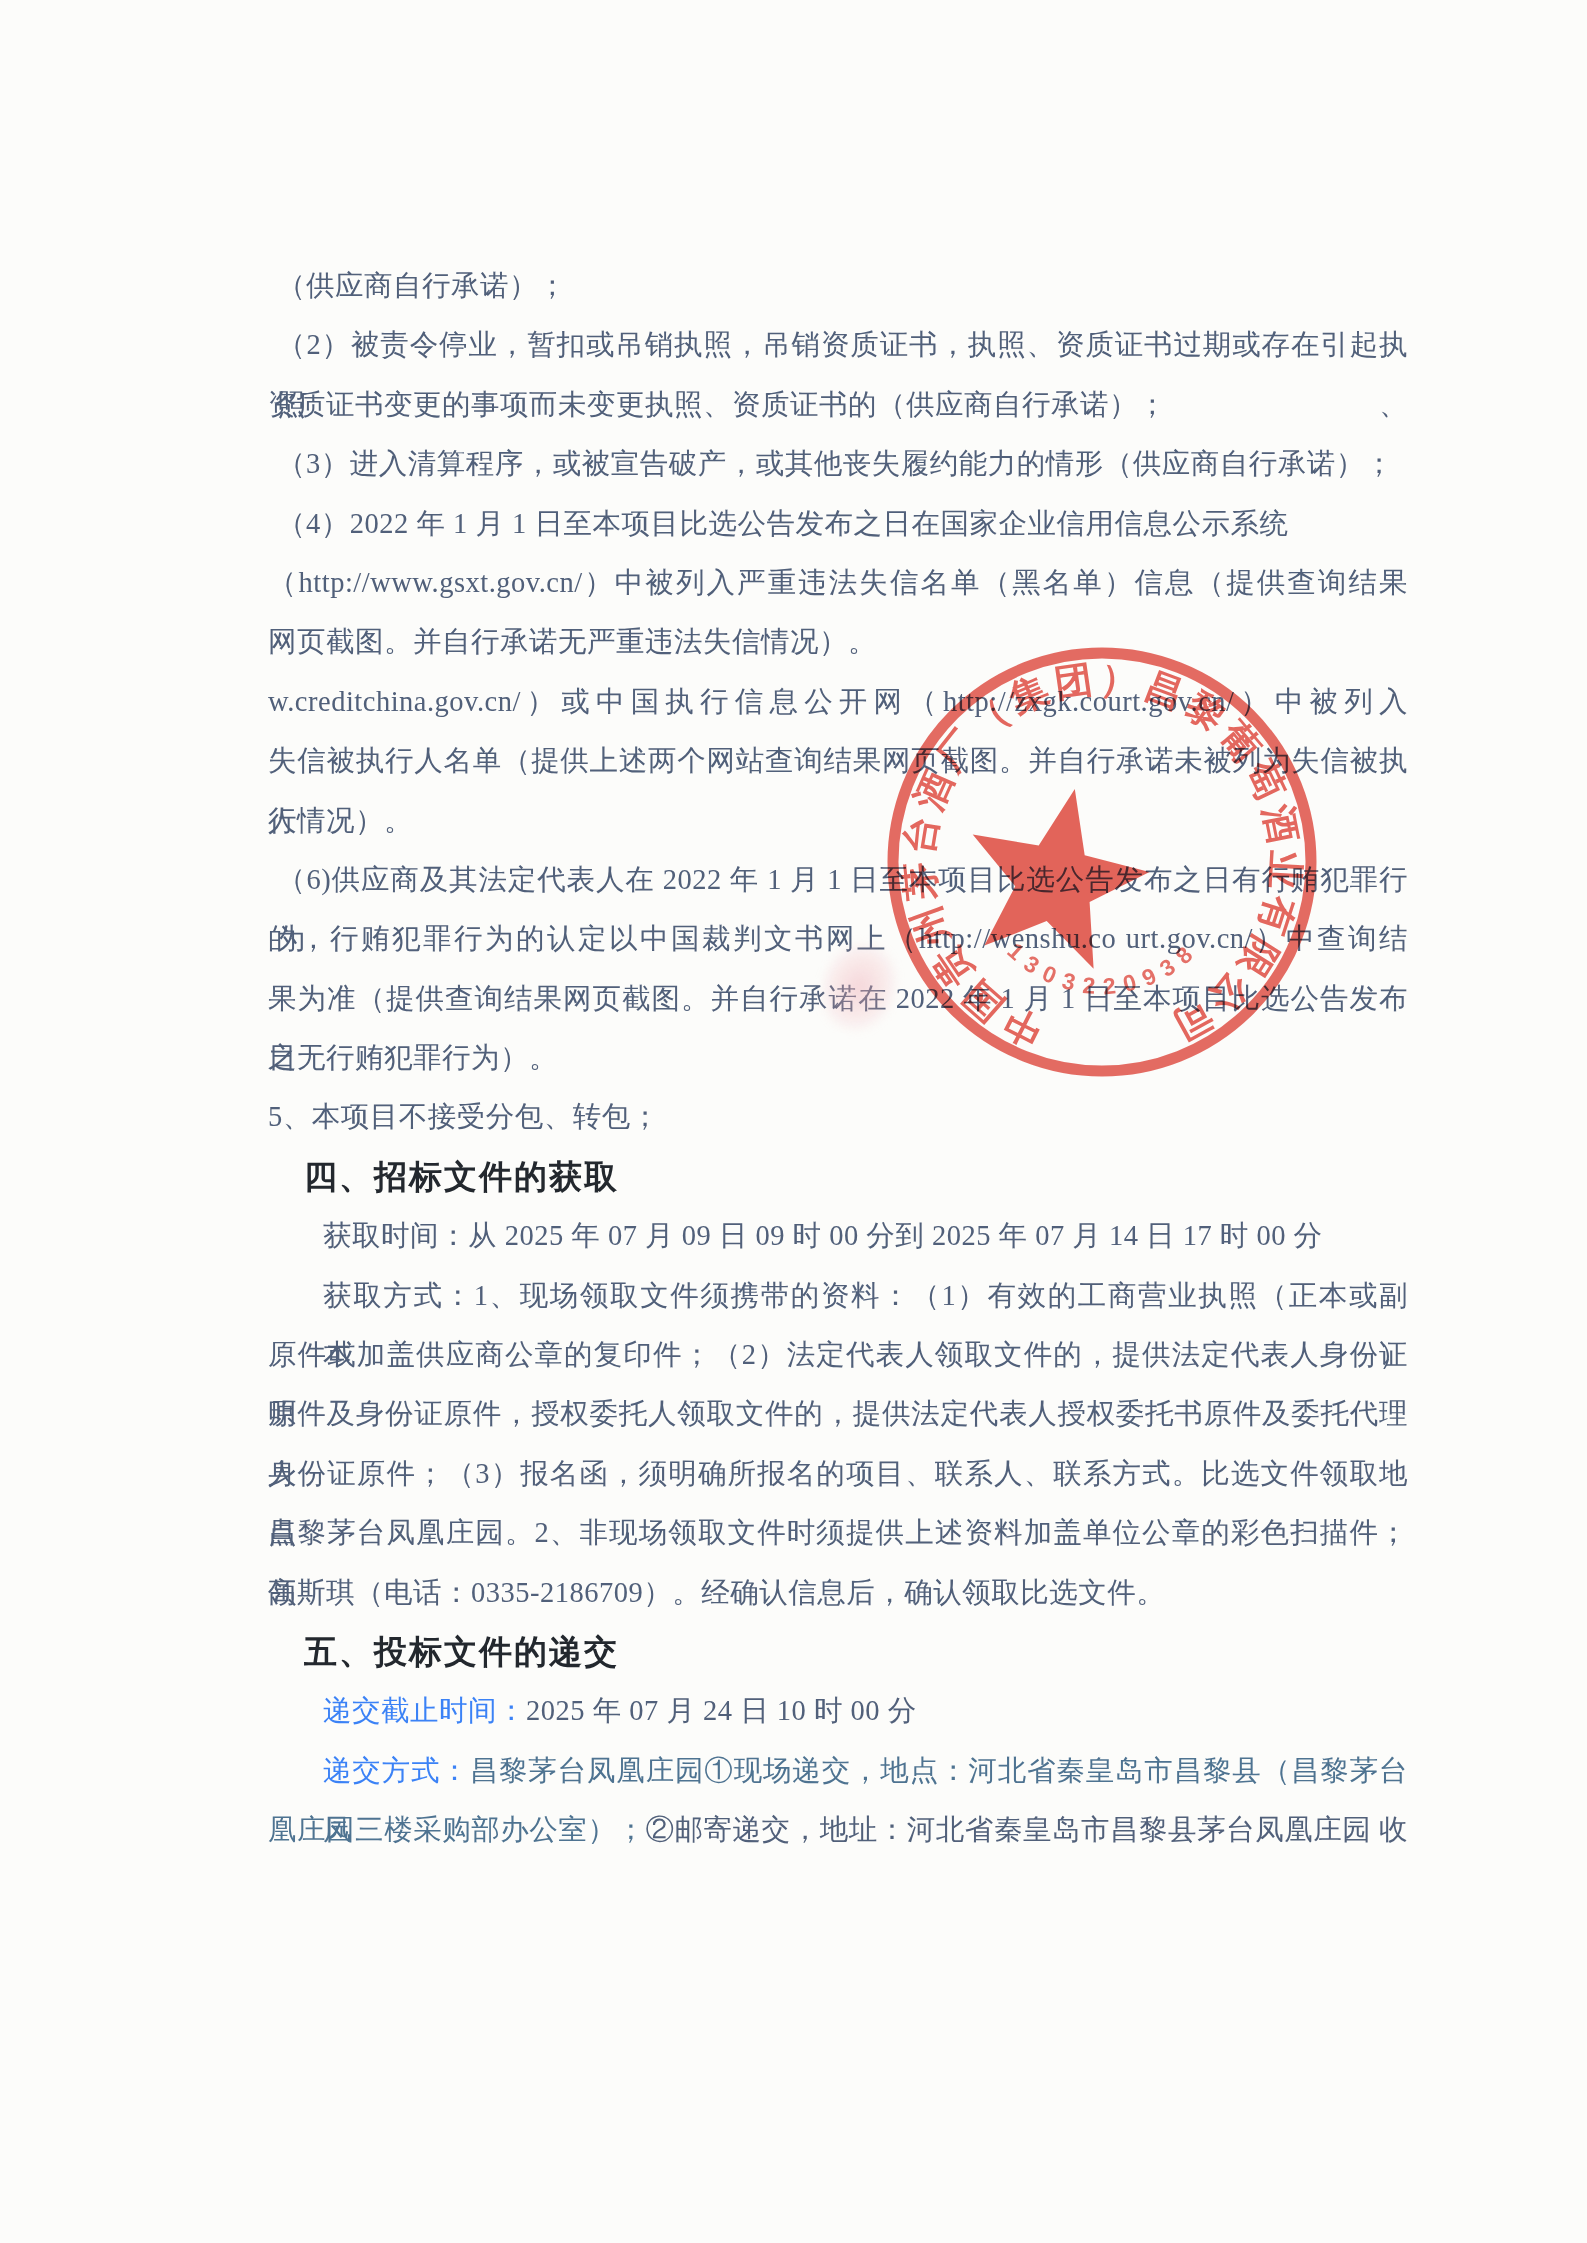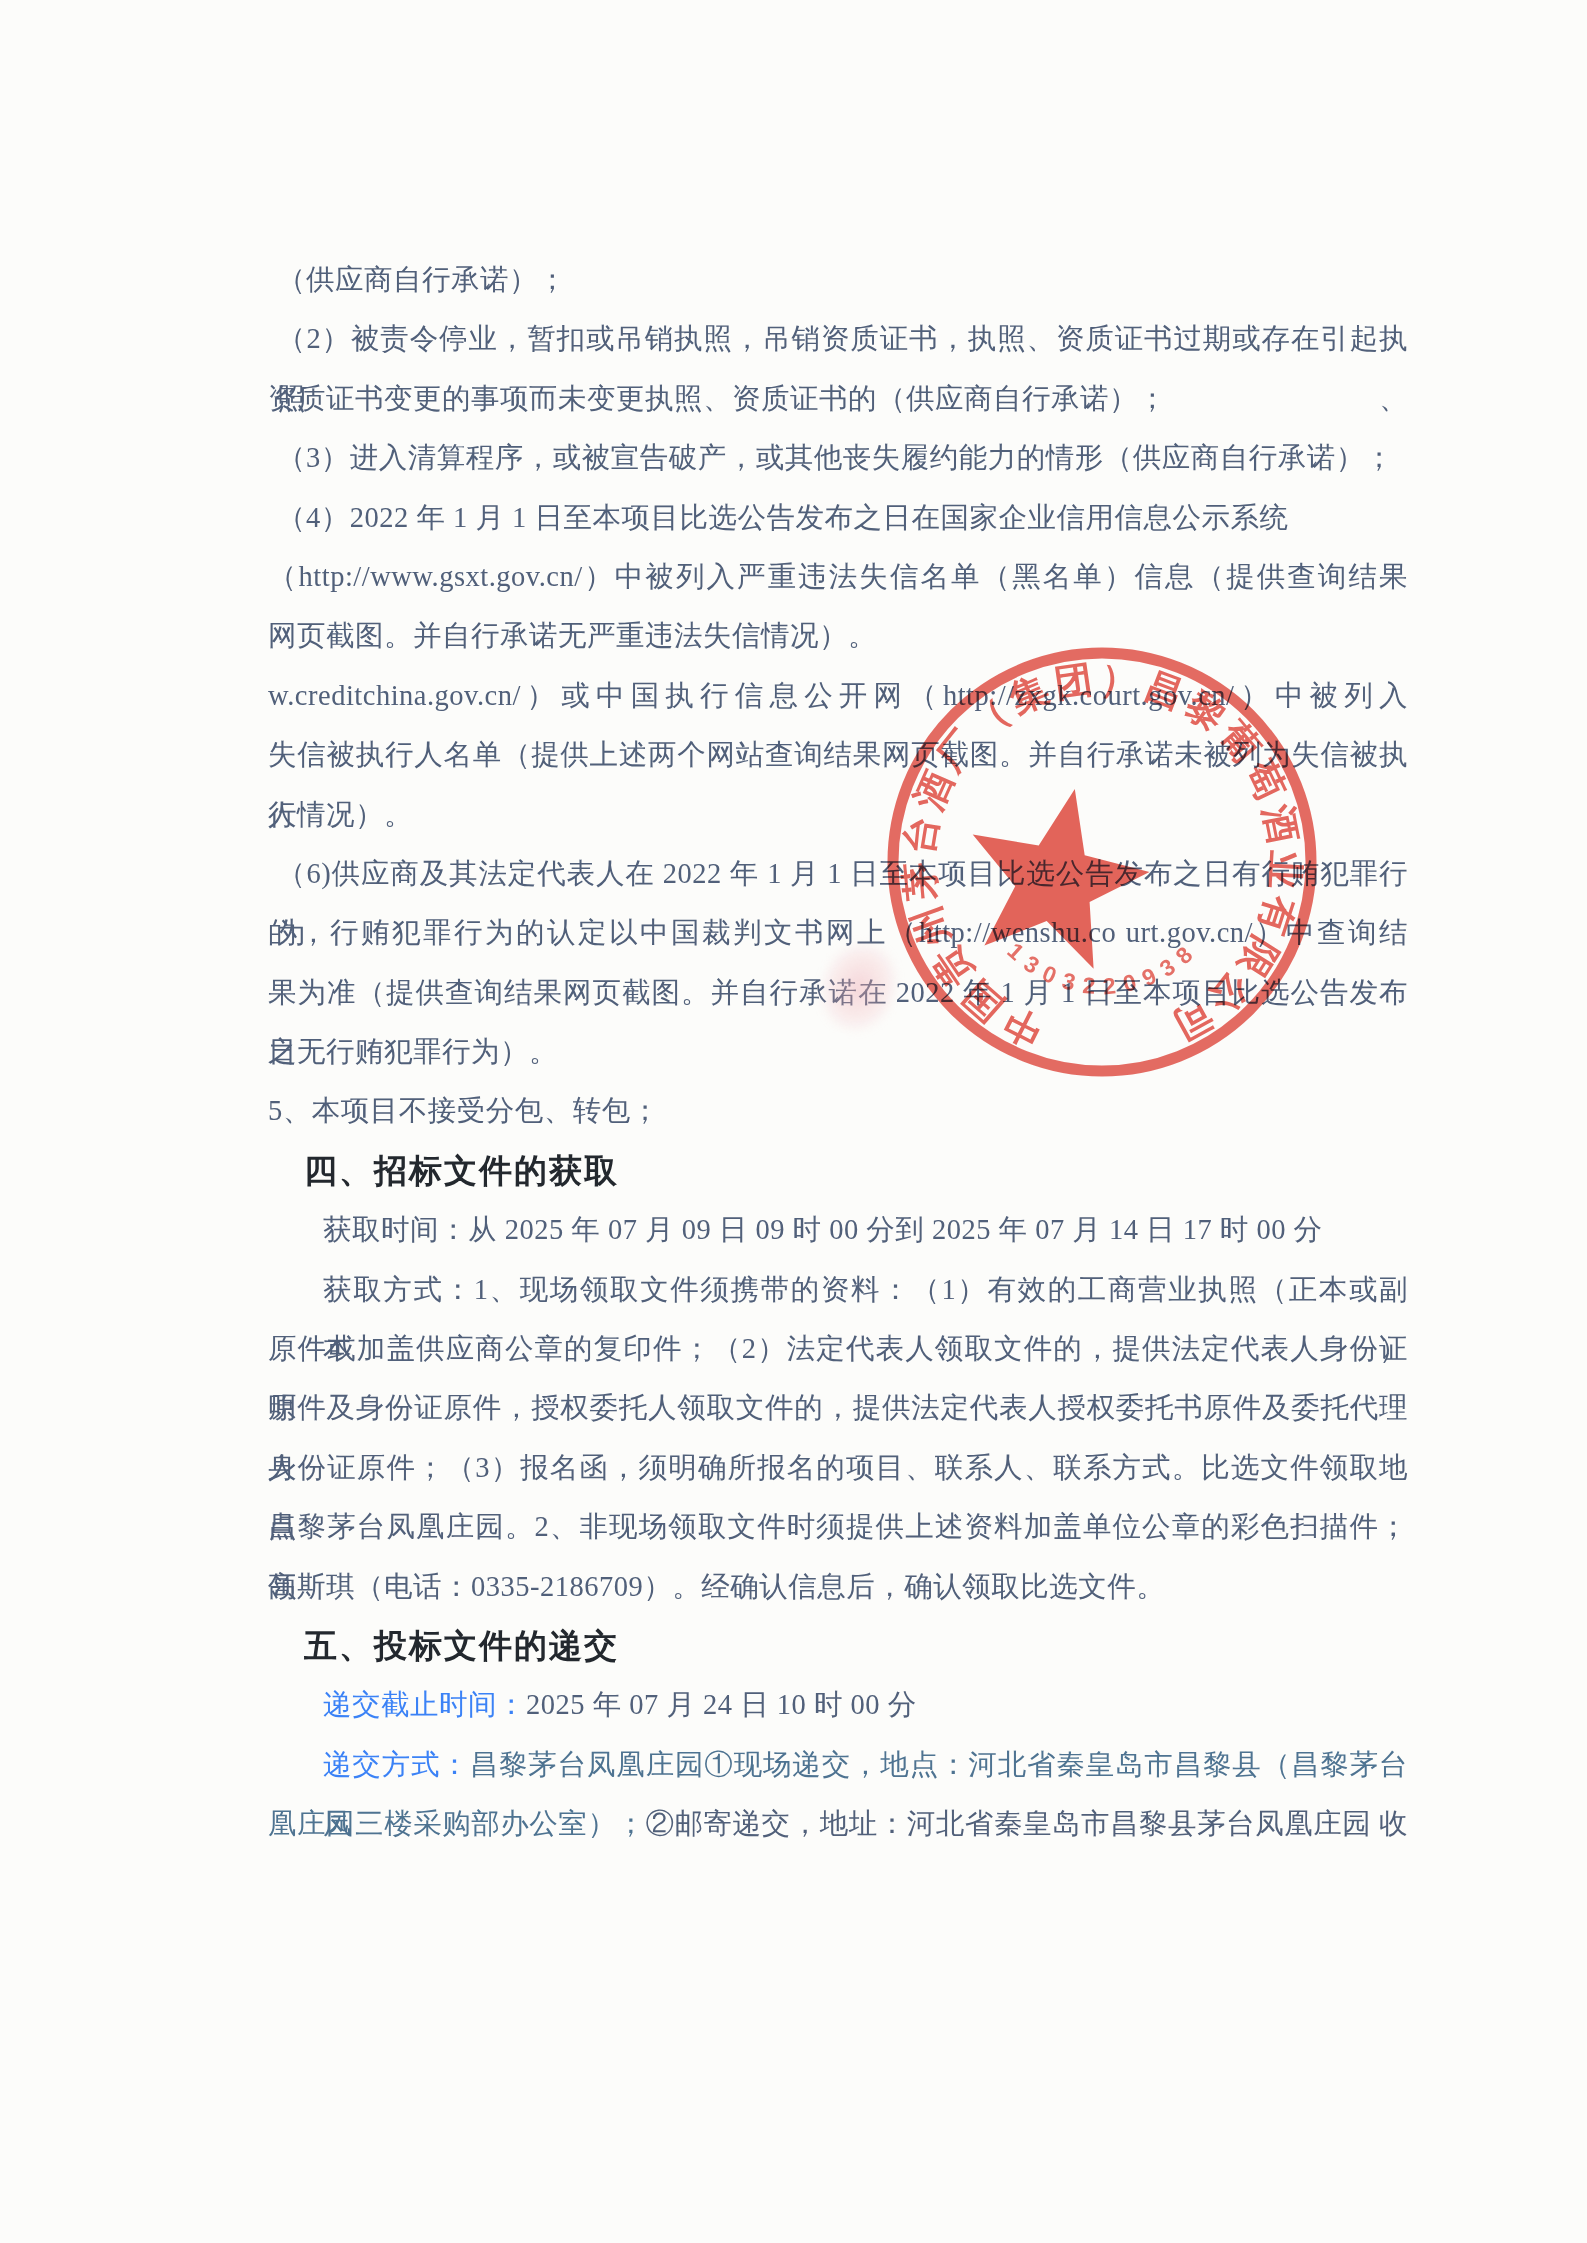--- a/index.html
+++ b/index.html
@@ -5,21 +5,21 @@
   html,body{margin:0;padding:0;}
   body{
     width:1587px;height:2243px;
     background:#fcfcfa;
     position:relative;
     overflow:hidden;
     font-family:"Liberation Serif","DejaVu Serif",serif;
   }
   .doc{
     position:absolute;
-    left:268px;top:250px;width:1140px;
+    left:268px;top:256px;width:1140px;
   }
   .line{
     font-size:28.5px;
     line-height:59.4px;
     height:59.4px;
     color:#51607a;
     letter-spacing:0.5px;
     white-space:normal;
     text-align:left;
   }

